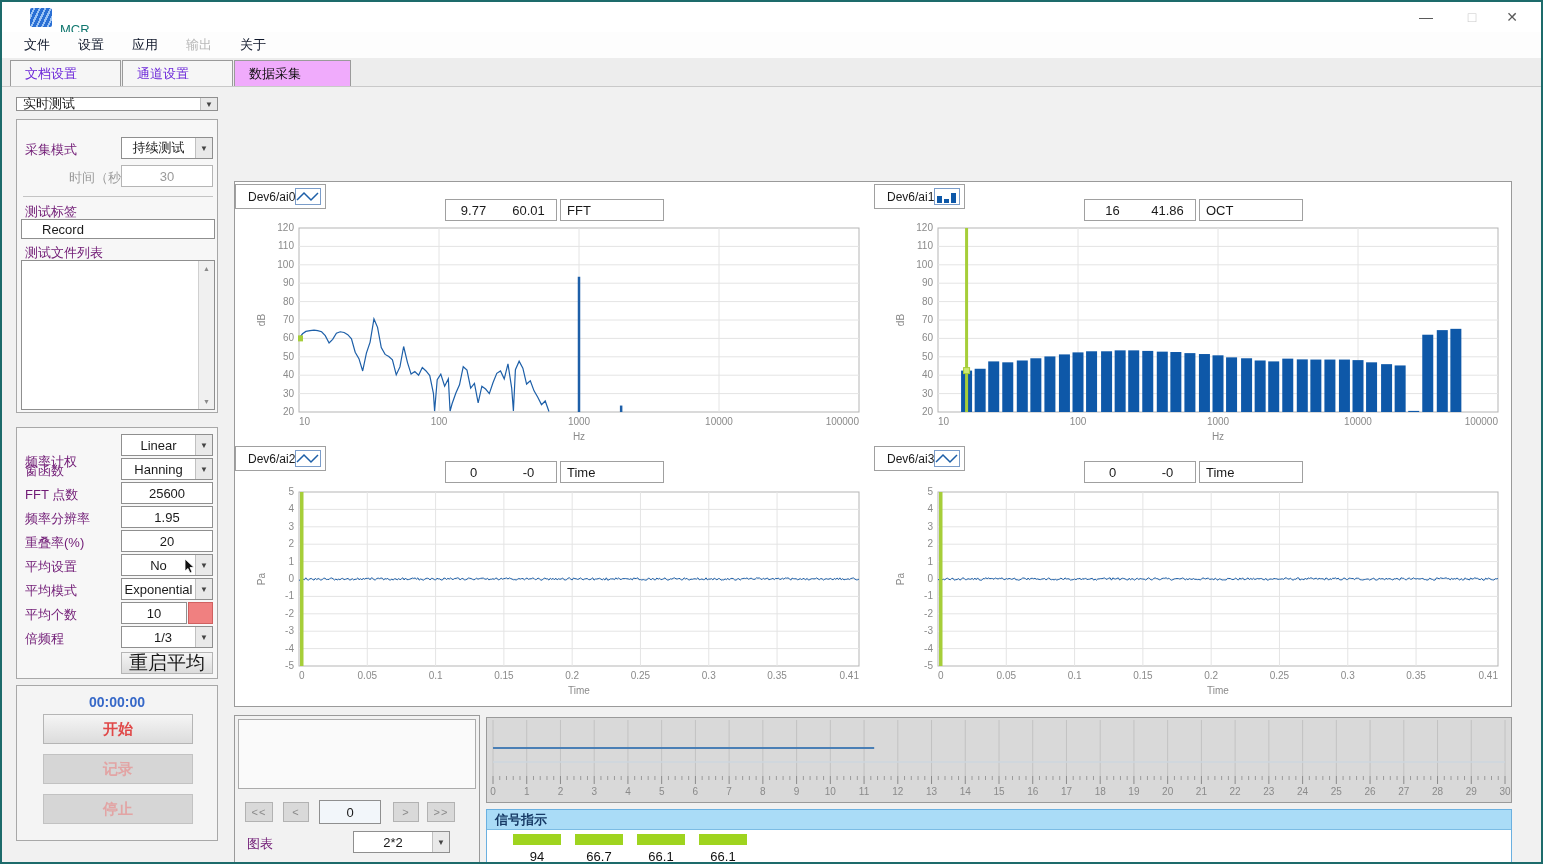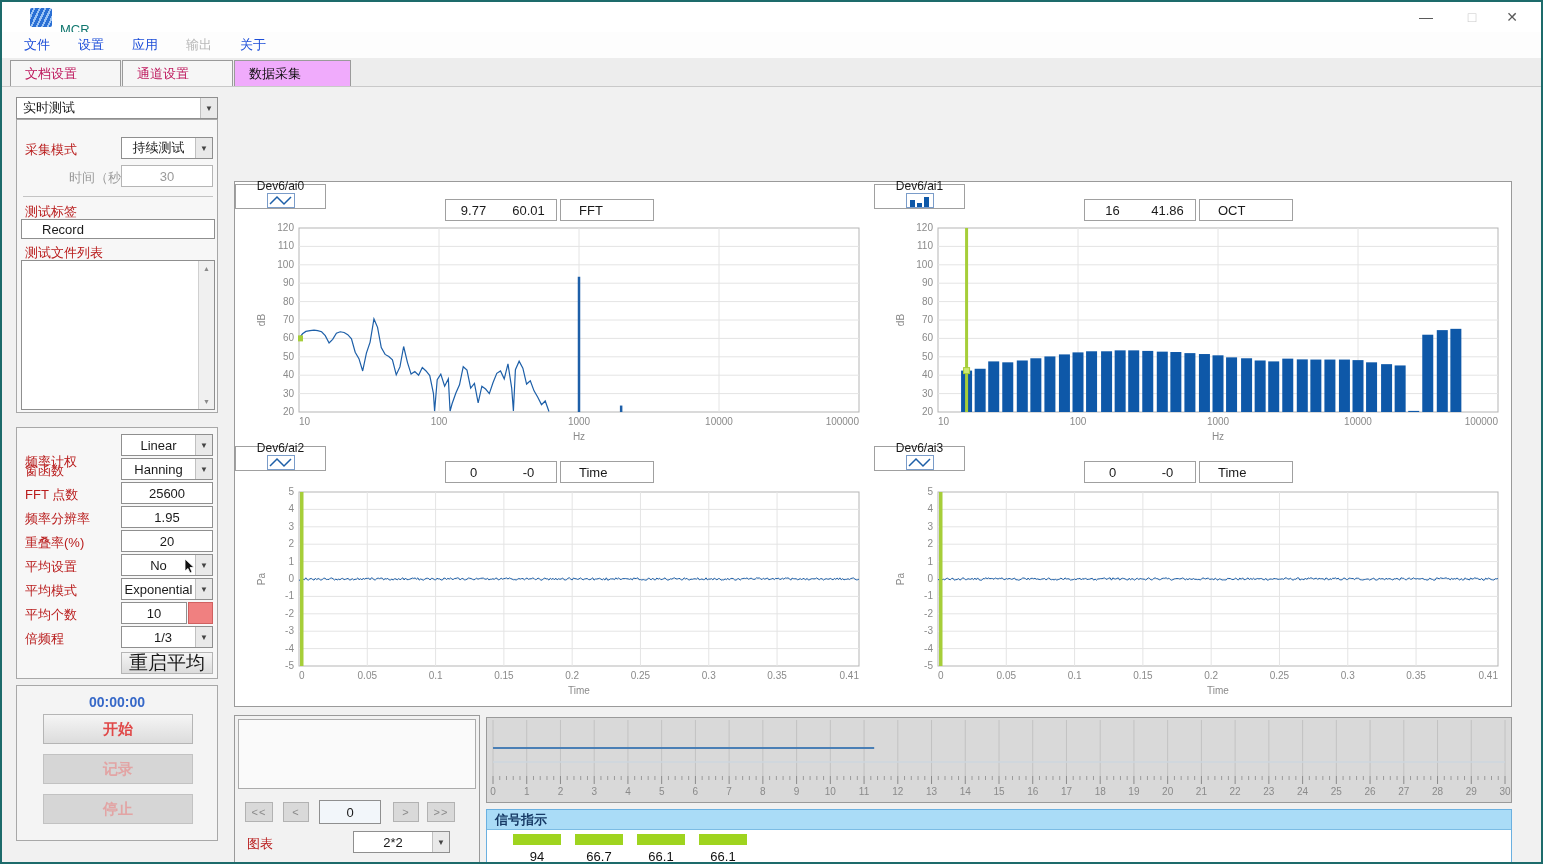--- a/index.html
+++ b/index.html
@@ -11,31 +11,31 @@
   }
   .abs { position:absolute; }
   
   #titlebar { left:0; top:0; right:0; height:30px; background:#ffffff; }
   #app-icon { left:28px; top:6px; width:22px; height:19px; border-radius:2px;
     background:repeating-linear-gradient(115deg,#2a6fd4 0 3px,#9cc4f5 3px 5px); }
   #app-title { left:58px; top:20px; font-size:13px; color:#0f766e; }
   .winbtn { top:0; width:46px; height:30px; text-align:center; line-height:30px; font-size:14px; color:#5a5a5a; }
   
   #menubar { left:0; top:30px; right:0; height:26px; background:#fdfdfd; display:flex; align-items:center; padding-left:8px; }
-  .menu-item { padding:4px 14px; font-size:13px; color:#1d4ed8; }
+  .menu-item { padding:4px 14px; font-size:13px; color:#0f172a; }
   .menu-item.disabled { color:#b8b8b8; }
   
   #tabbar { left:0; top:56px; right:0; height:28px; background:#ededed; display:flex; align-items:flex-end; padding-left:8px; }
-  .tab { width:111px; height:26px; line-height:25px; padding-left:14px; font-size:13px; color:#be185d;
+  .tab { width:111px; height:26px; line-height:25px; padding-left:14px; font-size:13px; color:#6d28d9;
          background:#f6f6f6; border:1px solid #9a9a9a; border-bottom:none; margin-right:1px; }
   .tab.active { background:#f0abfc; color:#0d0d0d; width:117px; }
   #content { left:0; top:84px; right:0; bottom:0; background:#f1f1f1; border-top:1px solid #c9c9c9; }
   
   .group { position:absolute; border:1px solid #a8a8a8; background:#f7f7f7; }
-  .lbl { position:absolute; font-size:13px; color:#b91c1c; white-space:nowrap; }
+  .lbl { position:absolute; font-size:13px; color:#701a75; white-space:nowrap; }
   .lbl.dim { color:#9a9a9a;padding-left:44px; }
   .field { position:absolute; background:#fff; border:1px solid #8f8f8f; font-size:13px; color:#1a1a1a;
            display:flex; align-items:center; justify-content:center; }
   .field.left { justify-content:flex-start; padding-left:20px; }
   .field.dim { color:#9a9a9a; border-color:#b5b5b5; }
   .dd { position:absolute; background:#fff; border:1px solid #8f8f8f; display:flex; font-size:13px; color:#1a1a1a; }
   .dd .txt { flex:1; display:flex; align-items:center; justify-content:center; }
   .dd .arr { width:17px; background:#e9e9e9; border-left:1px solid #c0c0c0; display:flex; align-items:center; justify-content:center;
              font-size:8px; color:#444; }
   .hr { position:absolute; height:1px; background:#c4c4c4; }
@@ -49,23 +49,23 @@
   
   #filelist { left:18px; top:254px; width:194px; height:150px; background:#fff; border:1px solid #8f8f8f; }
   #filelist .sb { position:absolute; right:0; top:0; bottom:0; width:16px; background:#f0f0f0; border-left:1px solid #d0d0d0; }
   #filelist .sbtn { position:absolute; left:0; width:15px; height:15px; font-size:7px; color:#8a8a8a; text-align:center; line-height:15px; background:#f0f0f0; }
   
   #charts-panel { left:232px; top:94px; width:1278px; height:526px; background:#ffffff; border:1px solid #9a9a9a; }
   .chart-cell { position:absolute; width:639px; height:262px; }
   .hbox { position:absolute; height:22px; background:#fff; border:1px solid #a0a0a0; font-size:13px; color:#1a1a1a; }
   .vals { left:210px; top:15px; width:112px; display:flex; align-items:center; }
   .vals span { flex:1; text-align:center; }
-  .typebox { left:325px; top:15px; width:94px; display:flex; align-items:center; padding-left:18px; }
+  .typebox { left:325px; top:15px; width:104px; display:flex; align-items:center; padding-left:6px; }
   .chbox { left:536px; top:13px; width:91px; height:25px; background:#fff; border:1px solid #a0a0a0;
-           display:flex; align-items:center; justify-content:flex-end; padding:0 12px; font-size:12px; color:#1a1a1a;flex-direction:column; }
+           display:flex; align-items:center; justify-content:flex-start; padding:0 12px; font-size:12px; color:#1a1a1a; }
   .icon-frame { width:28px; height:17px; border:1px solid #7a9cc9; background:#fff; display:flex; align-items:center; justify-content:center; }
   .timer { position:absolute; width:100%; text-align:center; font-size:14px; font-weight:bold; color:#3668c8; }
   
   #bl-panel { left:232px; top:628px; width:246px; height:212px; background:#f2f2f2; border:1px solid #9a9a9a; }
   #bl-empty { left:3px; top:3px; width:238px; height:70px; background:#fafafa; border:1px solid #ababab; }
   
   #timeline { left:484px; top:630px; width:1026px; height:86px; background:#d9d9d9; border:1px solid #9a9a9a; }
   
   #signal { left:484px; top:722px; width:1026px; height:98px; background:#ffffff; border:1px solid #6ab0e0; }
   #signal-header { left:0; top:0; right:0; height:20px; background:#aadcf7; border-bottom:1px solid #7cbce4;
@@ -91,21 +91,21 @@
     <div class="menu-item disabled">输出</div>
     <div class="menu-item">关于</div>
   </div>
 <div class="abs" id="tabbar">
     <div class="tab">文档设置</div>
     <div class="tab">通道设置</div>
     <div class="tab active">数据采集</div>
   </div>
 <div class="abs" id="content">
 
-  <div class="dd abs" style="left:14px; top:10px; width:202px; height:22px;gap:36px;">
+  <div class="dd abs" style="left:14px; top:10px; width:202px; height:14px;gap:36px;">
     <span class="txt" style="justify-content:flex-start;padding-left:6px;">实时测试</span>
     <span class="arr">▼</span>
   </div>
 
   <div class="group" style="left:14px; top:32px; width:202px; height:294px;">
     <div class="lbl" style="left:8px; top:21px;">采集模式</div>
     <div class="dd" style="left:104px; top:17px; width:92px; height:22px;">
       <span class="txt">持续测试</span>
       <span class="arr">▼</span>
     </div>

